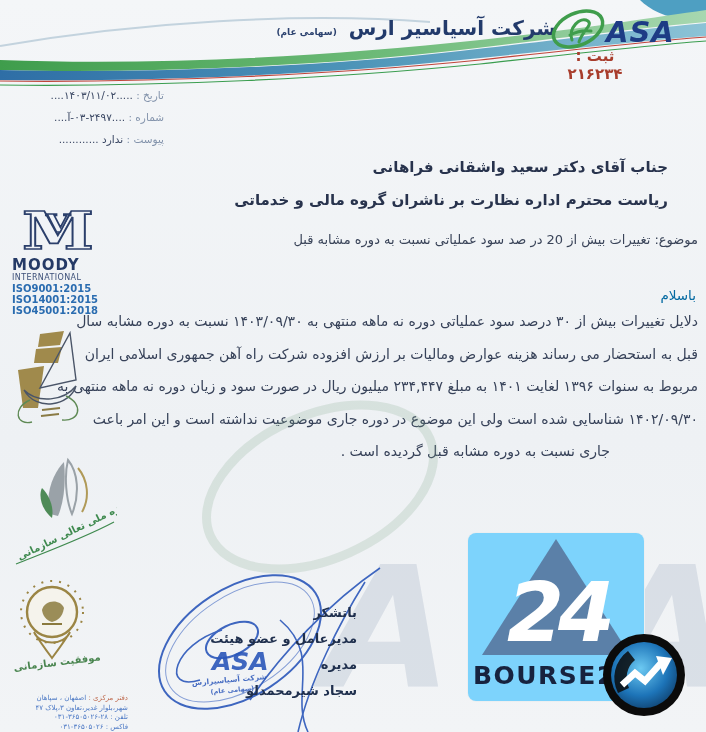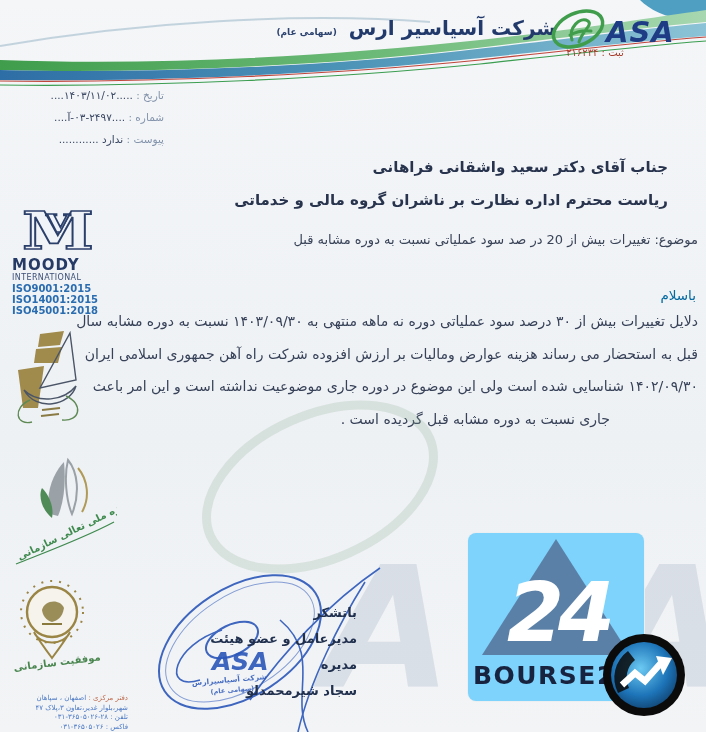--- a/index.html
+++ b/index.html
@@ -9,21 +9,21 @@
     font-family:"DejaVu Sans",sans-serif;
     -webkit-font-smoothing:antialiased;
   }
   .abs{position:absolute;}
   .rtl{direction:rtl;unicode-bidi:plaintext;}
   
   .waves{left:0;top:0;}
   .company-name{right:150px;top:16px;color:#223a6b;font-weight:700;font-size:20px;white-space:nowrap;text-align:right;margin-left:39px;}
   .company-type{font-size:9px;font-weight:700;color:#2c426f;margin-right:5px;}
   .asa-logo{left:548px;top:2px;width:146px;height:62px;}
-  .registration{left:552px;top:47px;width:86px;text-align:center;font-size:10px;font-weight:400;color:#a83d2c;}
+  .registration{left:552px;top:47px;width:86px;text-align:center;font-size:15px;font-weight:700;color:#a83d2c;}
   
   .meta{left:14px;top:84px;width:150px;font-size:10.5px;line-height:22px;text-align:right;direction:rtl;}
   .meta .lbl{color:#8494ac;}
   .meta .val{color:#3a4763;}
   
   .recip1{right:38px;top:158px;font-size:15px;font-weight:700;color:#28334d;}
   .recip2{right:38px;top:191px;font-size:15px;font-weight:700;color:#28334d;}
   .subject{right:8px;top:232px;font-size:13px;color:#3a4459;}
   .salutation{right:10px;top:287px;font-size:13.5px;color:#0369a1;}
   .body-block{left:100px;right:8px;top:305px;color:#374259;font-size:14px;}
@@ -95,20 +95,21 @@
 </div>
 
 <div class="abs recip1 rtl">جناب آقای دکتر سعید واشقانی فراهانی</div>
 <div class="abs recip2 rtl">ریاست محترم اداره نظارت بر ناشران گروه مالی و خدماتی</div>
 <div class="abs subject rtl">موضوع: تغییرات بیش از 20 در صد سود عملیاتی نسبت به دوره مشابه قبل</div>
 <div class="abs salutation rtl">باسلام</div>
 
 <div class="abs body-block">
   <div class="bline">دلایل تغییرات بیش از ۳۰ درصد سود عملیاتی دوره نه ماهه منتهی به ۱۴۰۳/۰۹/۳۰ نسبت به دوره مشابه سال</div>
   <div class="bline">قبل به استحضار می رساند هزینه عوارض ومالیات بر ارزش افزوده شرکت راه آهن جمهوری اسلامی ایران</div>
+  <div class="bline">مربوط به سنوات ۱۳۹۶ لغایت ۱۴۰۱ به مبلغ ۲۳۴,۴۴۷ میلیون ریال در صورت سود و زیان دوره نه ماهه منتهی به</div>
   <div class="bline">۱۴۰۲/۰۹/۳۰ شناسایی شده است ولی این موضوع در دوره جاری موضوعیت نداشته است و این امر باعث</div>
   <div class="bline last">جاری نسبت به دوره مشابه قبل گردیده است .</div>
 </div>
 
 <div class="abs wm-text">ASA</div>
 <svg class="abs wm-swoosh" width="300" height="220" viewBox="0 0 300 220">
   <ellipse cx="140" cy="115" rx="120" ry="72" transform="rotate(-24 140 115)" fill="none" stroke="rgba(130,170,140,0.22)" stroke-width="9"></ellipse>
 </svg>
 
 <div class="abs moody">

